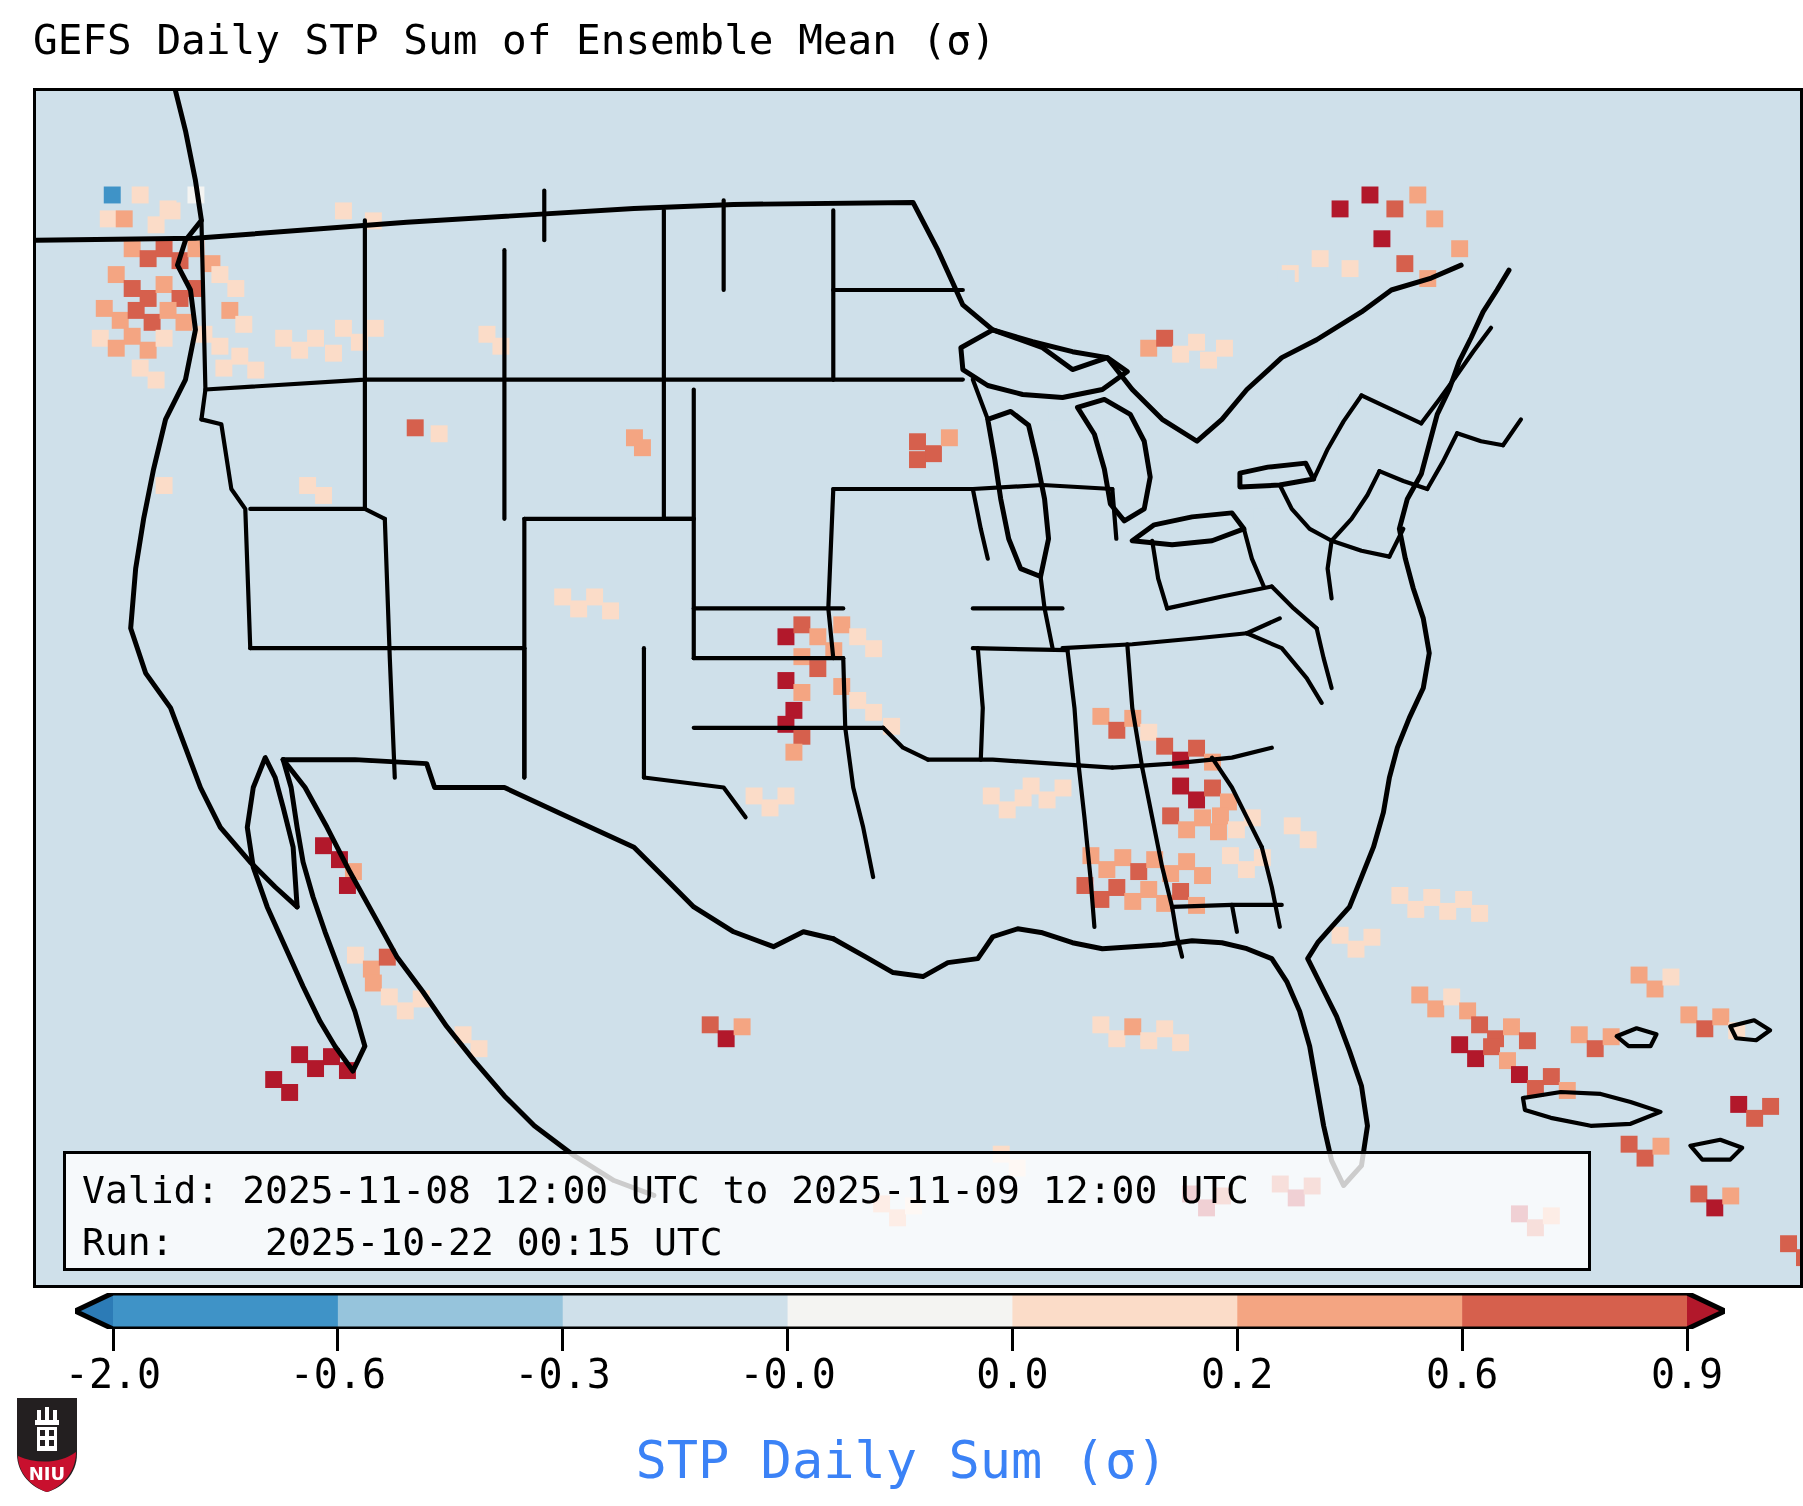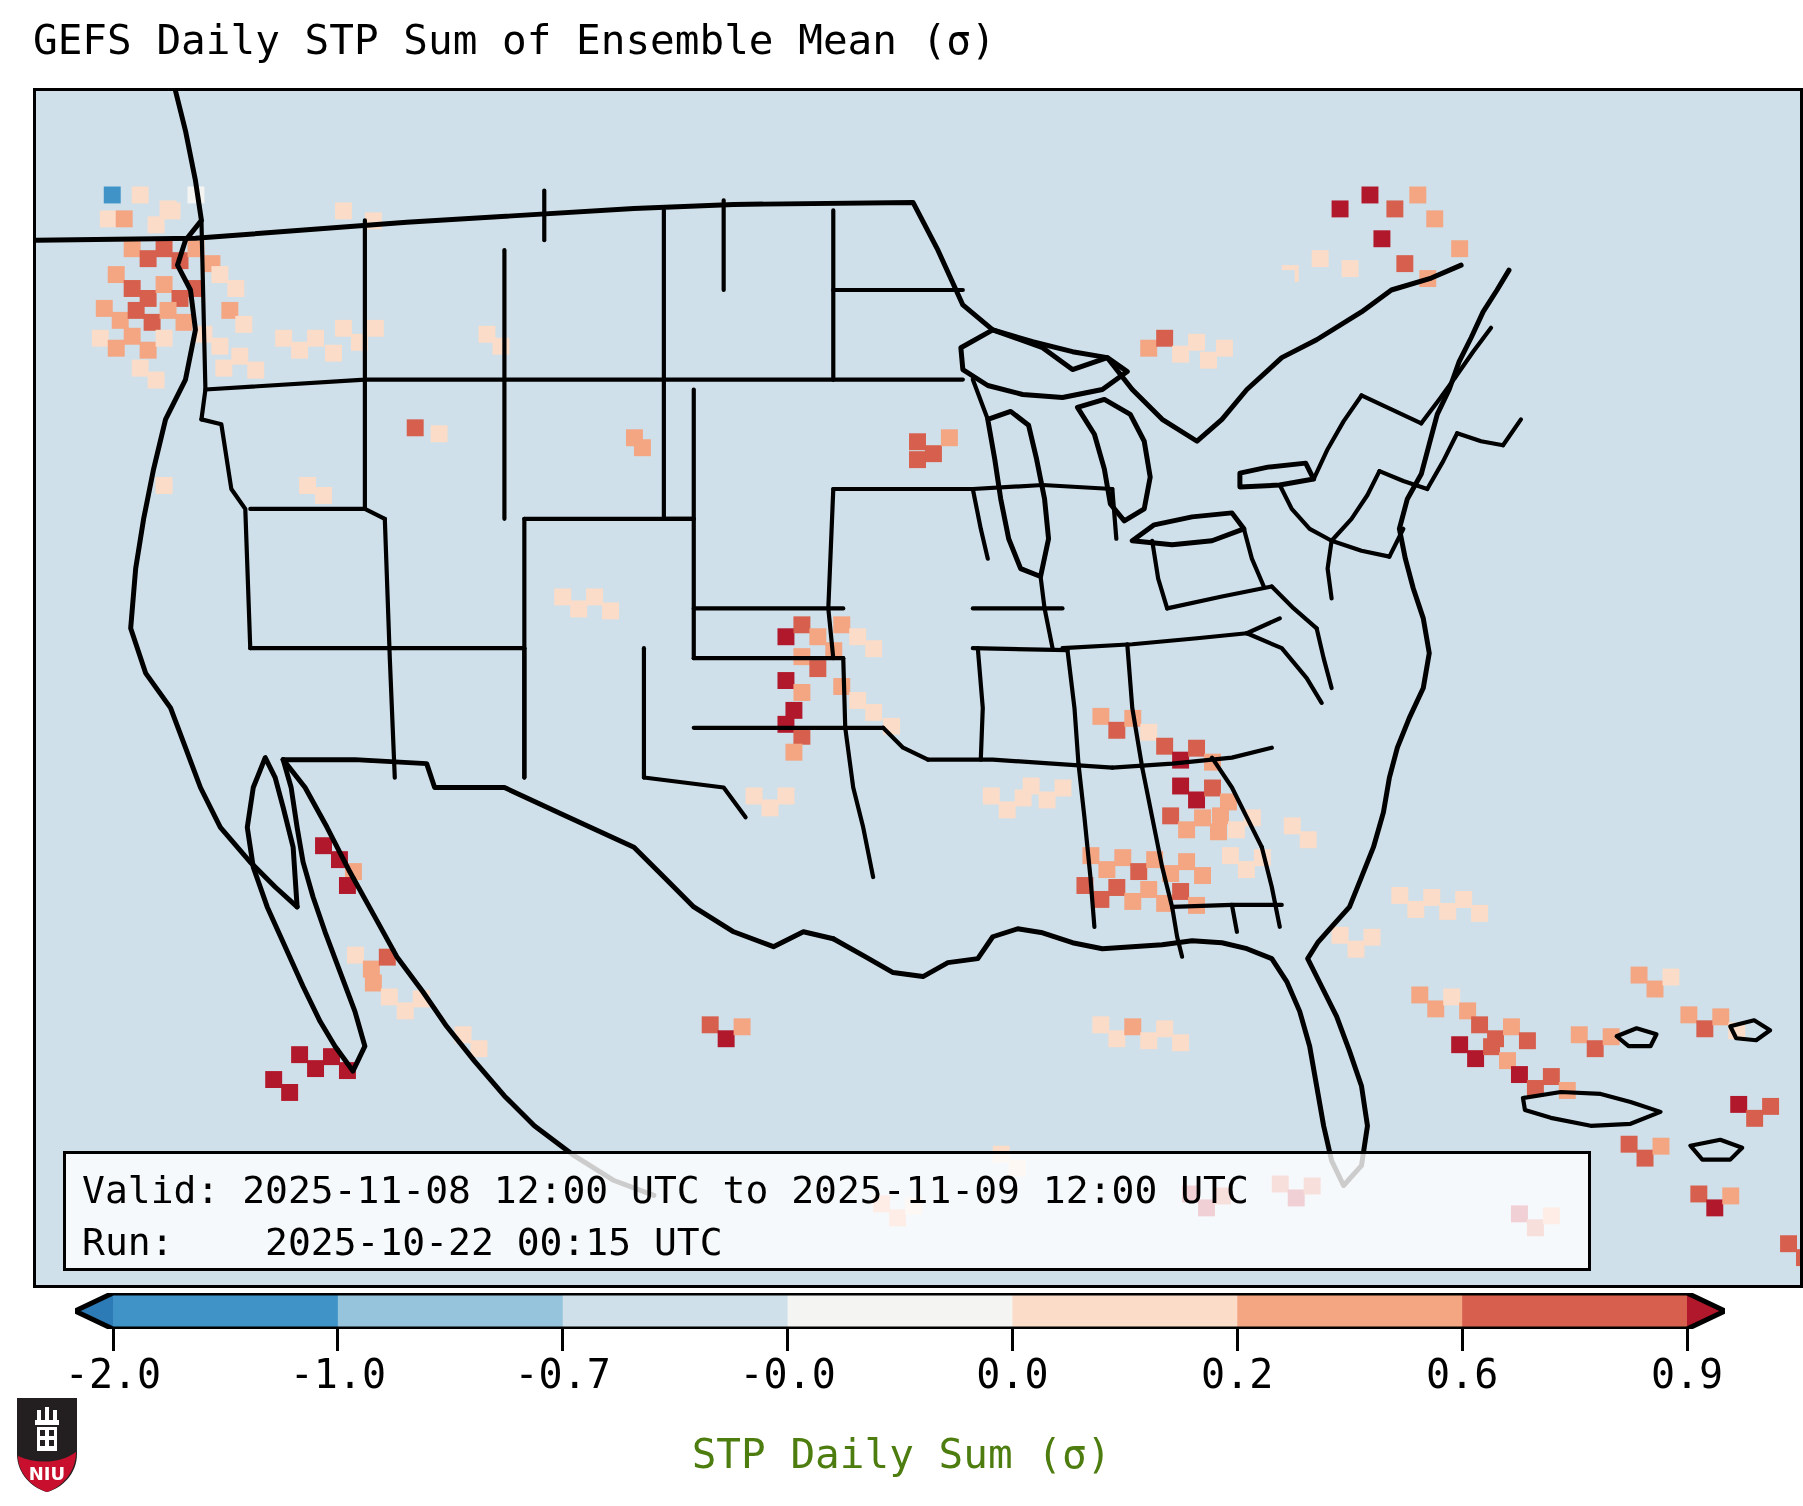--- a/index.html
+++ b/index.html
@@ -40,21 +40,21 @@
   .cb-outline{position:absolute;left:0;top:0;width:100%;height:100%;}
   .cb-tick{position:absolute;top:36px;width:3px;height:22px;background:#000;}
   .cb-ticklabel{
     position:absolute;top:58px;
     font-family:"DejaVu Sans Mono","Liberation Mono",monospace;
     font-size:40px;color:#000;transform:translateX(-50%);white-space:nowrap;
   }
   #cbar-label{
     position:absolute;left:0;top:1430px;width:1803px;text-align:center;
     font-family:"DejaVu Sans Mono","Liberation Mono",monospace;
-    font-size:41px;color:#4d7c0f;
+    font-size:52px;color:#3b82f6;
   }
 
   
   #niu-logo{position:absolute;left:14px;top:1396px;width:66px;height:98px;}
 </style>
 </head>
 <body>
 
 <div id="page">
 
@@ -496,23 +496,23 @@
             <rect x="1387.142857142857" y="0" width="225.45714285714286" height="36" fill="#d6604d"></rect>
           </g>
         <polygon id="cb-left-arrow" points="0,18 38,0 38,36" fill="#2c7bb6"></polygon>
         <polygon id="cb-right-arrow" points="1650,18 1612,0 1612,36" fill="#b2182b"></polygon>
         <path id="cb-border" d="M 0 18 L 38 0 L 1612 0 L 1650 18 L 1612 36 L 38 36 Z" fill="none" stroke="#000" stroke-width="5"></path>
       </svg>
       <div id="cb-ticks">
           <div class="cb-tick" style="left:36.5px"></div>
           <div class="cb-ticklabel" style="left:38px">-2.0</div>
           <div class="cb-tick" style="left:261.4021142857143px"></div>
-          <div class="cb-ticklabel" style="left:262.9021142857143px">-1.0</div>
+          <div class="cb-ticklabel" style="left:262.9021142857143px">-0.6</div>
           <div class="cb-tick" style="left:486.16931428571434px"></div>
-          <div class="cb-ticklabel" style="left:487.66931428571434px">-0.7</div>
+          <div class="cb-ticklabel" style="left:487.66931428571434px">-0.3</div>
           <div class="cb-tick" style="left:711.0714285714286px"></div>
           <div class="cb-ticklabel" style="left:712.5714285714286px">-0.0</div>
           <div class="cb-tick" style="left:935.9735428571428px"></div>
           <div class="cb-ticklabel" style="left:937.4735428571428px">0.0</div>
           <div class="cb-tick" style="left:1160.7407428571428px"></div>
           <div class="cb-ticklabel" style="left:1162.2407428571428px">0.2</div>
           <div class="cb-tick" style="left:1385.642857142857px"></div>
           <div class="cb-ticklabel" style="left:1387.142857142857px">0.6</div>
           <div class="cb-tick" style="left:1610.5449714285714px"></div>
           <div class="cb-ticklabel" style="left:1612.0449714285714px">0.9</div>

